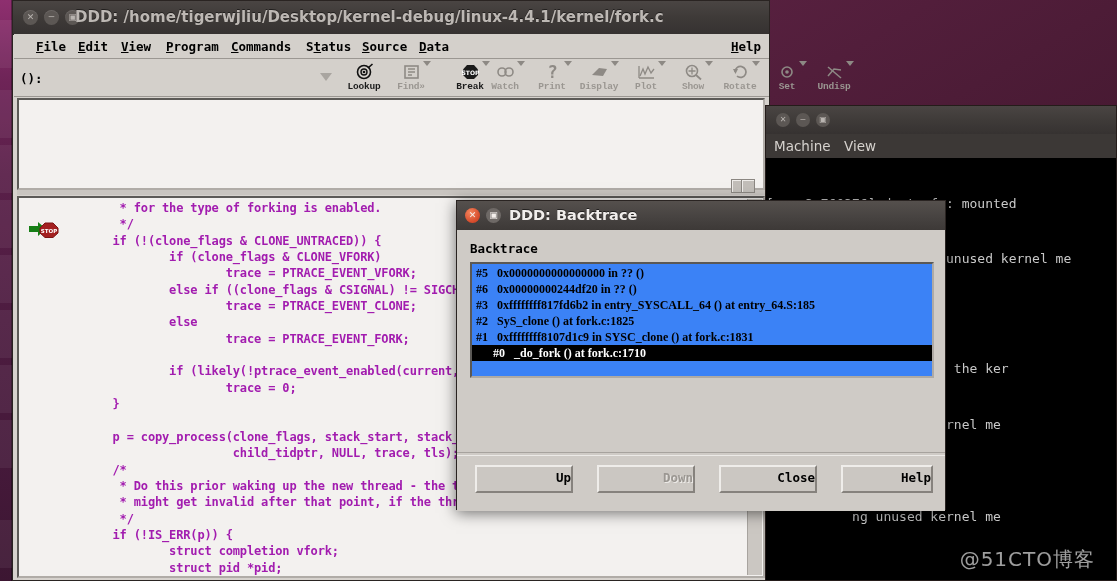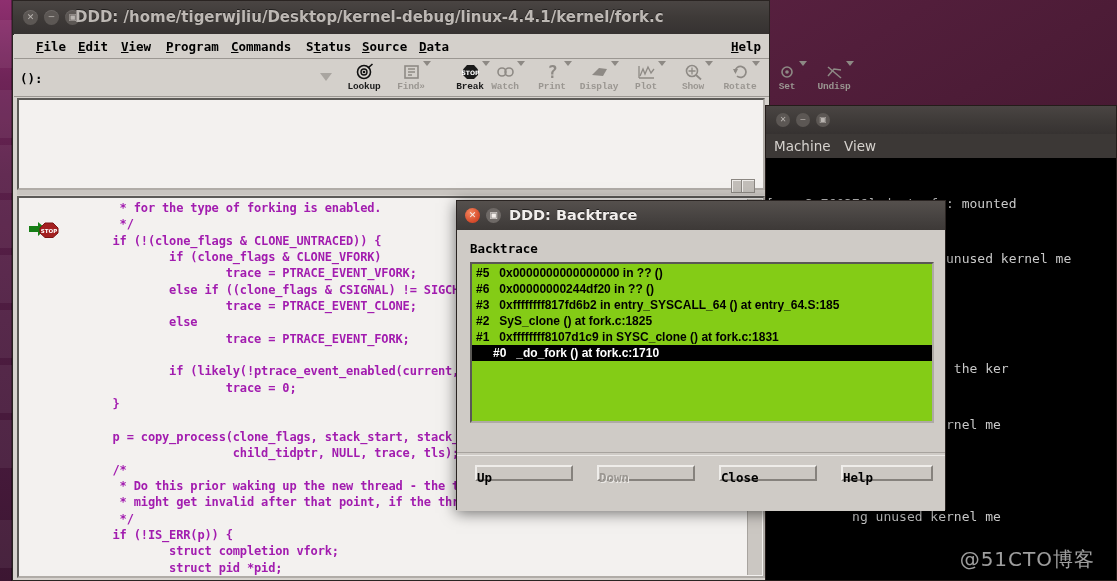--- a/index.html
+++ b/index.html
@@ -118,33 +118,33 @@
     color:#f1eeec;font-size:14.5px;font-weight:bold;white-space:nowrap;
     text-shadow:0 -1px 0 rgba(0,0,0,.55);}
   .btwbtn{position:absolute;top:7px;width:15px;height:15px;border-radius:50%;}
   #bt-close-btn{left:8px;background:radial-gradient(circle at 35% 30%,#f4845c,#d4492a 70%);}
   #bt-max-btn{left:29px;background:#6e6966;}
   .btwbtn i{position:absolute;left:0;top:0;width:15px;height:15px;color:#f4efec;
     font-size:9px;line-height:15px;text-align:center;font-style:normal;}
   #bt-body{position:absolute;left:0;top:29px;width:100%;height:281px;background:#cfcbc6;}
   #bt-label{position:absolute;left:13px;top:11px;font-size:12.5px;font-weight:bold;color:#000;
     font-family:"DejaVu Sans Mono","Liberation Mono",monospace;}
-  #bt-list{position:absolute;left:13px;top:32px;width:464px;height:161px;
-    background:#84cc16;border:2px inset #aeaaa5;box-sizing:border-box;overflow:hidden;
-    font-family:Liberation Sans, sans-serif;font-size:12px;font-weight:bold;
+  #bt-list{position:absolute;left:13px;top:32px;width:464px;height:116px;
+    background:#3b82f6;border:2px inset #aeaaa5;box-sizing:border-box;overflow:hidden;
+    font-family:Liberation Serif, serif;font-size:12px;font-weight:bold;
     line-height:16px;color:#000;padding-top:1px;}
   .bt-row{padding-left:4px;white-space:pre;height:16px;}
   .bt-row.sel{background:#000;color:#fff;padding-left:21px;}
   #bt-hsep{position:absolute;left:0;top:222px;width:100%;height:2px;
     border-top:1px solid #a7a39e;border-bottom:1px solid #eceae7;}
-  .dbtn{position:absolute;top:235px;height:16px;background:#cbc7c2;
+  .dbtn{position:absolute;top:235px;height:28px;background:#cbc7c2;
     border-top:2px solid #efedea;border-left:2px solid #efedea;
     border-right:2px solid #86827d;border-bottom:2px solid #86827d;
     font-family:"DejaVu Sans Mono","Liberation Mono",monospace;font-size:12.5px;font-weight:bold;
-    color:#000;text-align:left;line-height:21px;box-sizing:border-box;cursor:default;}
+    color:#000;text-align:right;line-height:21px;box-sizing:border-box;cursor:default;}
   .dbtn.dis{color:#9b9792;text-shadow:1px 1px 0 #eceae7;}
 
   
   #watermark{position:absolute;right:22px;bottom:8px;color:rgba(255,255,255,.62);
     font-size:20px;font-family:"DejaVu Sans",sans-serif;letter-spacing:1px;
     text-shadow:0 1px 2px rgba(0,0,0,.35);pointer-events:none;}
 </style>
 </head>
 <body>
 

